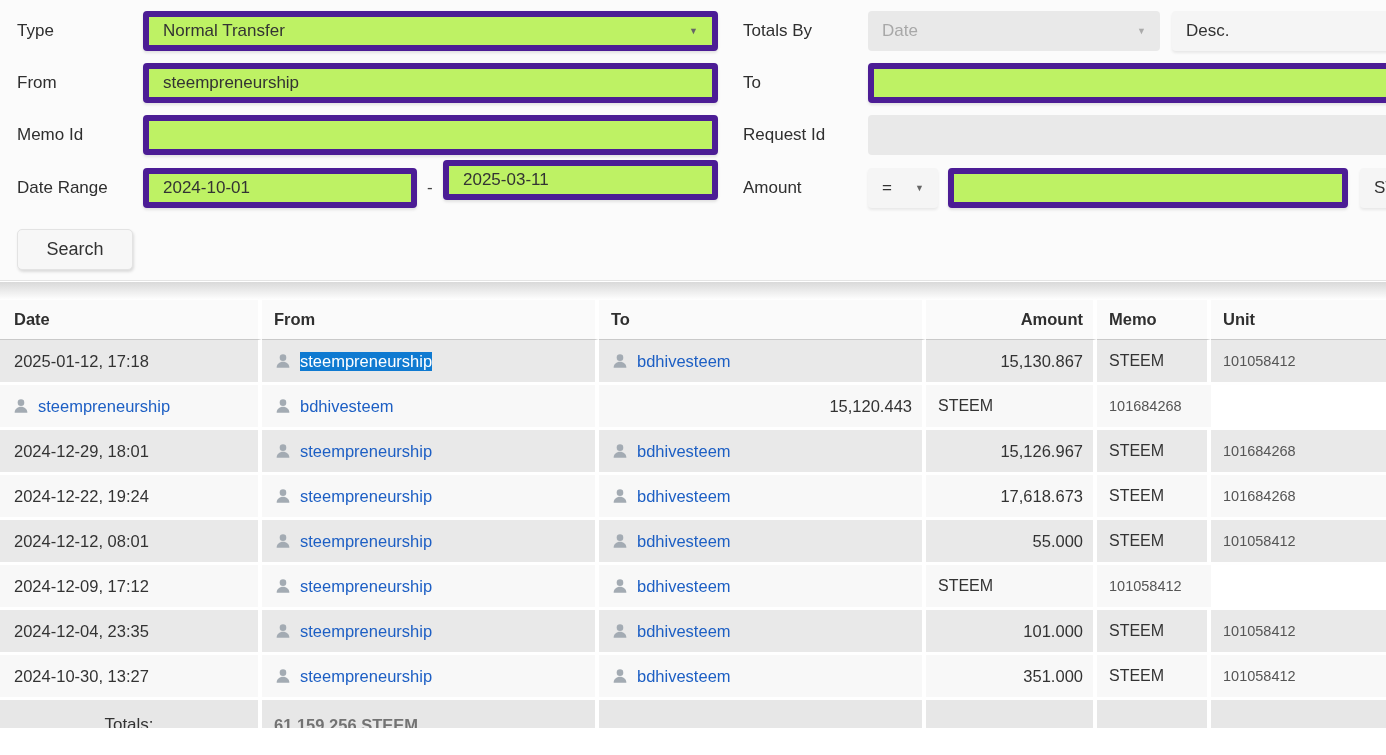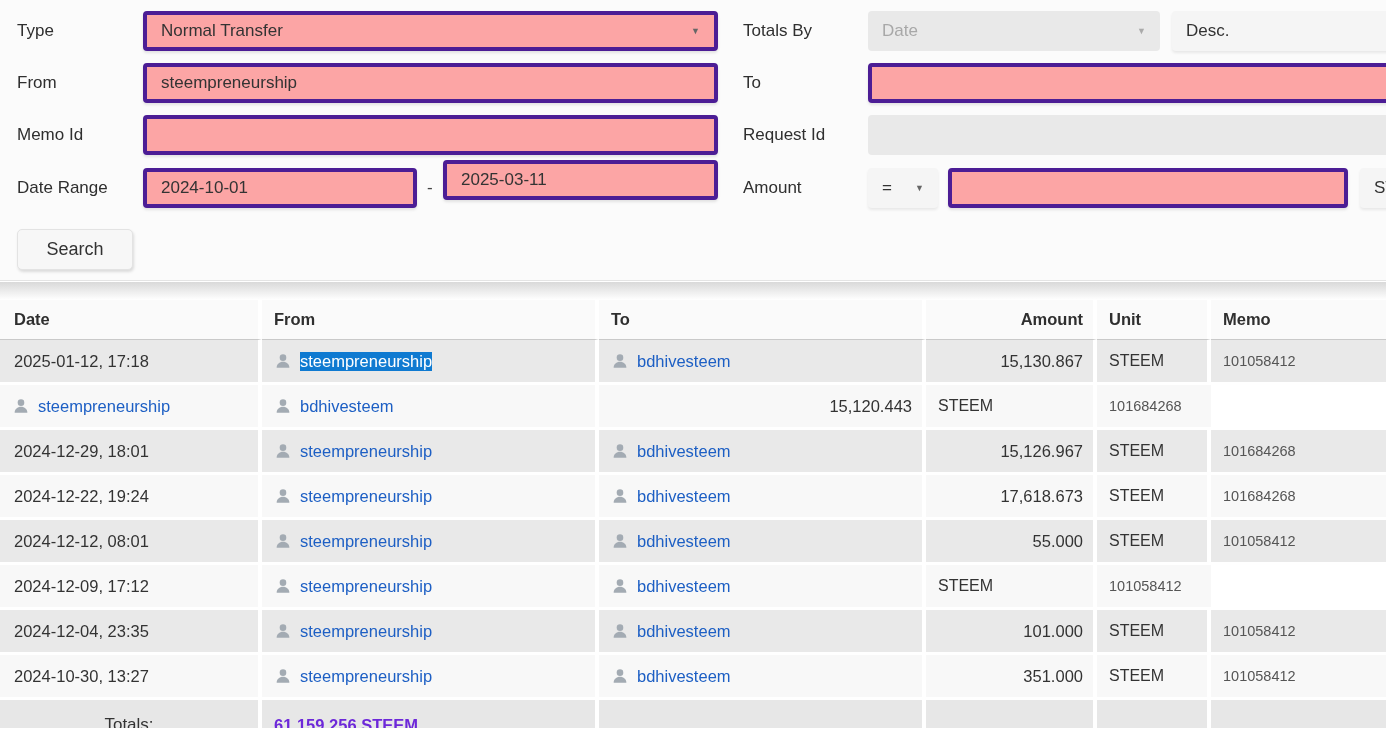--- a/index.html
+++ b/index.html
@@ -18,21 +18,21 @@
     position: absolute; top: 0; left: 0; width: 1386px; height: 281px;
     background: #fbfbfb;
     border-bottom: 1px solid #e4e4e4;
   }
   .flabel {
     position: absolute; font-size: 17px; color: #2f2f2f; line-height: 40px;
     white-space: nowrap;
   }
   .field {
     position: absolute; height: 40px; border-radius: 4px;
-    background: #fca5a5; border: 4px solid #4c1d95;
+    background: #bef264; border: 6px solid #4c1d95;
     box-shadow: 0 2px 3px rgba(0,0,0,0.10);
     font-size: 17px; color: #333;
     display: flex; align-items: center; padding: 0 14px;
     white-space: nowrap; overflow: hidden;
   }
   .field.select { justify-content: space-between; }
   .field .arrow { font-size: 9px; color: #666; margin-left: 10px; flex: 0 0 auto; }
   .field.disabled {
     background: #e9e9e9; border: none; color: #a8a8a8;
     box-shadow: none;
@@ -78,21 +78,21 @@
   .c-amount { justify-content: flex-end; padding-right: 10px; font-size: 16.5px; color: #333; }
   .c-unit   { padding-left: 12px; font-size: 16px; color: #333; }
   .c-memo   { padding-left: 12px; font-size: 14.5px; color: #555; }
   .avatar { width: 18px; height: 18px; margin-right: 8px; flex: 0 0 auto; }
   .avatar svg { display: block; width: 18px; height: 18px; fill: #a3abb3; }
   a.user-link { color: #1d5fc4; text-decoration: none; font-size: 16.5px; }
   a.user-link.selected { background: #0f7ad1; color: #fff; }
 
   .trow.totals .cell { height: 50px; background: #e7e7e7; }
   .totals-label { justify-content: center; font-size: 17px; color: #333; padding-left: 0; }
-  .totals-value { font-weight: bold; font-size: 16.5px; color: #6d28d9; text-align: right; }
+  .totals-value { font-weight: bold; font-size: 16.5px; color: #737373; text-align: right; }
 
   .red-dot {
     position: absolute; left: 489px; top: 326px; width: 7px; height: 7px;
     border-radius: 50%;
   }
 </style>
 </head>
 <body>
 
 <div class="stage">
@@ -158,22 +158,22 @@
 
   <div class="red-dot" style="background: rgb(224, 27, 27);"></div>
 
   <div class="table">
 
     <div class="trow thead">
       <div class="cell c-date">Date</div>
       <div class="cell c-from">From</div>
       <div class="cell c-to">To</div>
       <div class="cell c-amount">Amount</div>
+      <div class="cell c-memo">Memo</div>
       <div class="cell c-unit">Unit</div>
-      <div class="cell c-memo">Memo</div>
     </div>
 
     <div class="trow data odd">
       <div class="cell c-date">2025-01-12, 17:18</div>
       <div class="cell c-from">
         <span class="avatar">
             <svg viewBox="0 0 24 24">
               <circle cx="12" cy="7.5" r="4.4"></circle>
               <path d="M3.5 21c0-4.7 3.8-8 8.5-8s8.5 3.3 8.5 8z"></path>
             </svg>

